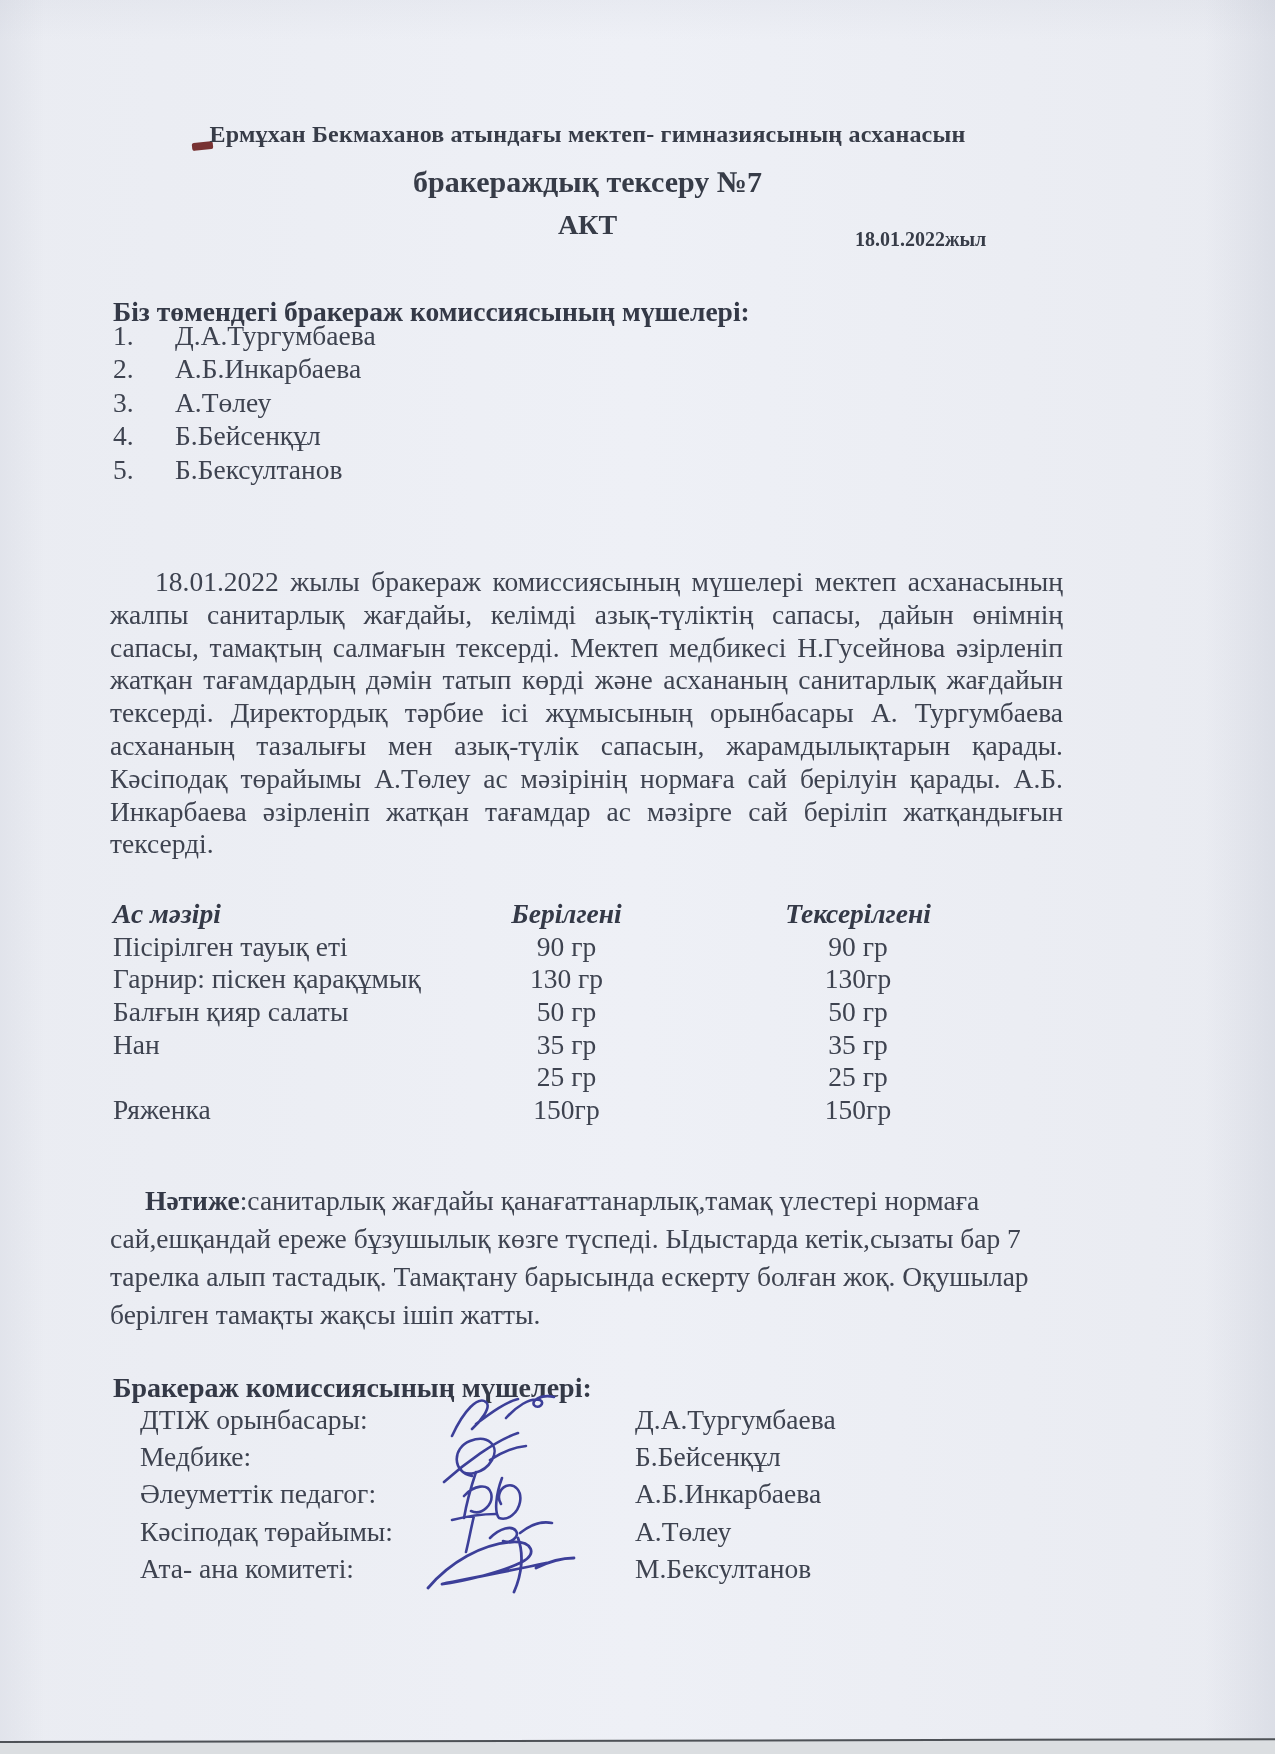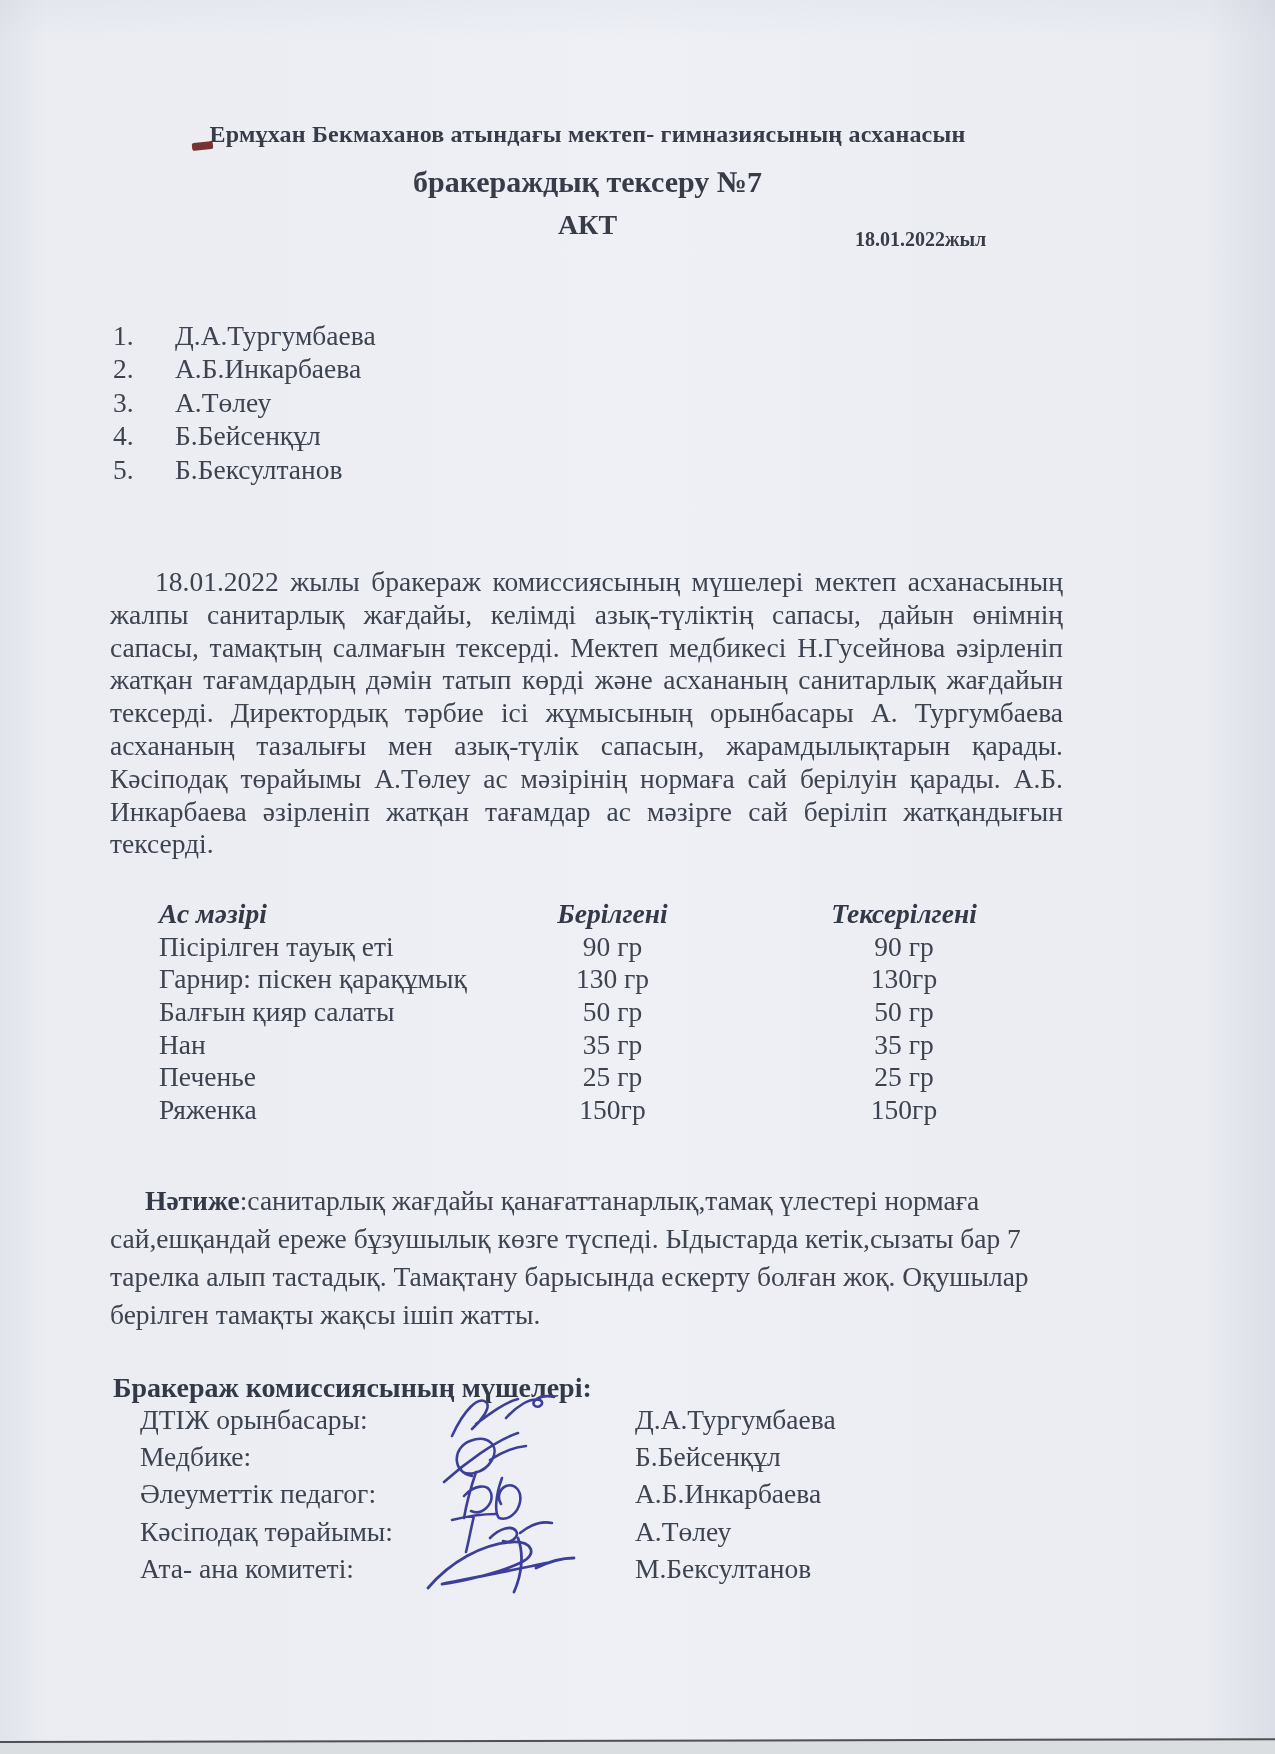--- a/index.html
+++ b/index.html
@@ -30,21 +30,21 @@
   .members { position:absolute; top:320px; left:113px; width:520px; font-size:27.5px; }
   .member-row { display:flex; height:33.4px; align-items:flex-start; }
   .member-num { width:62px; }
 
   .body-par {
     position:absolute; top:566px; left:110px; width:953px;
     font-size:27.5px; line-height:32.8px; text-align:justify; text-indent:45px;
   }
 
   .menu-table { position:absolute; top:898px; left:113px; width:900px; font-size:27.5px; }
-  .t-row { position:relative; height:32.7px;margin-left:46px; }
+  .t-row { position:relative; height:32.7px; }
   .t-c1 { position:absolute; left:0; width:360px; white-space:nowrap; }
   .t-c2 { position:absolute; left:356px; width:195px; text-align:center; }
   .t-c3 { position:absolute; left:605px; width:280px; text-align:center; }
   .t-head { font-weight:bold; font-style:italic; color:#343947; }
 
   .result-par {
     position:absolute; top:1182px; left:110px; width:958px;
     font-size:27.5px; line-height:38px; text-indent:35px;
   }
 
@@ -72,20 +72,21 @@
 <div class="page">
   <div class="vignette"></div>
 
   <div class="artifact"></div>
 
   <div class="title1">Ермұхан Бекмаханов атындағы мектеп- гимназиясының  асханасын</div>
   <div class="title2">бракераждық тексеру №7</div>
   <div class="title3">АКТ</div>
   <div class="date">18.01.2022жыл</div>
 
+  <div class="committee-heading">Біз төмендегі бракераж комиссиясының мүшелері:</div>
 
   <div class="members">
     <div class="member-row">
       <span class="member-num">1.</span>
       <span>Д.А.Тургумбаева</span>
     </div>
     <div class="member-row">
       <span class="member-num">2.</span>
       <span>А.Б.Инкарбаева</span>
     </div>
@@ -125,21 +126,20 @@
       <span class="t-c1">Балғын қияр салаты</span>
       <span class="t-c2">50 гр</span>
       <span class="t-c3">50 гр</span>
     </div>
     <div class="t-row">
       <span class="t-c1">Нан</span>
       <span class="t-c2">35 гр</span>
       <span class="t-c3">35 гр</span>
     </div>
     <div class="t-row">
-      <span class="t-c1">Печенье</span>
       <span class="t-c2">25 гр</span>
       <span class="t-c3">25 гр</span>
     </div>
     <div class="t-row">
       <span class="t-c1">Ряженка</span>
       <span class="t-c2">150гр</span>
       <span class="t-c3">150гр</span>
     </div>
   </div>
 

